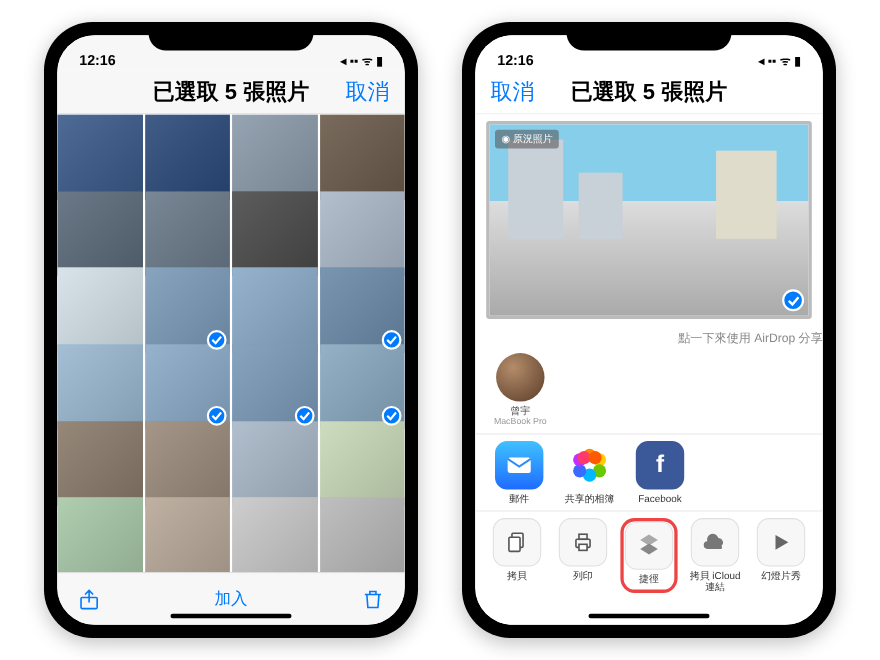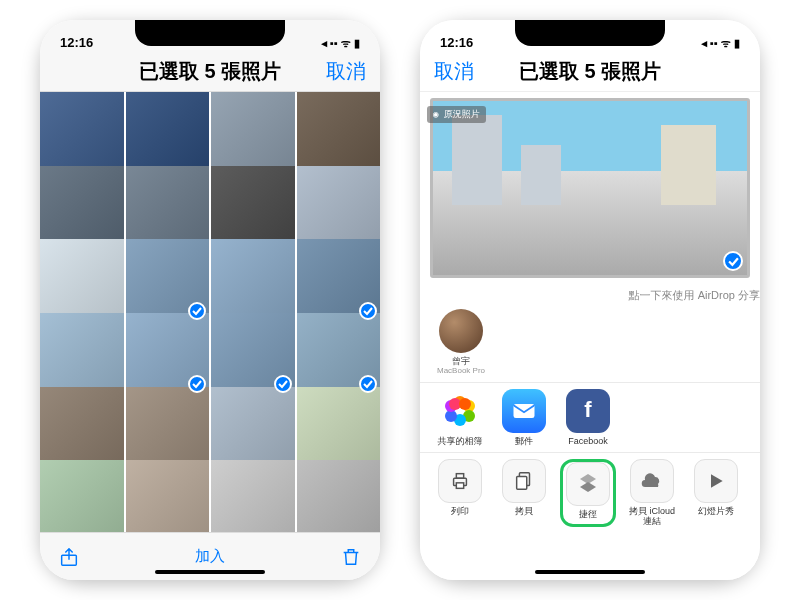--- a/index.html
+++ b/index.html
@@ -11,20 +11,21 @@
       gap: 40px;
       width: 800px;
       height: 600px;
       font-family: -apple-system, "Helvetica Neue", sans-serif;
     }
     .phone {
       width: 340px;
       height: 560px;
       background: #000;
       border-radius: 44px;
+      padding: 12px;
       position: relative;
       box-shadow: 0 4px 18px rgba(0,0,0,.25);
     }
     .notch {
       position: absolute;
       top: 0;
       left: 50%;
       transform: translateX(-50%);
       width: 150px;
       height: 26px;
@@ -144,27 +145,26 @@
       width: 100%;
       height: 180px;
       background: linear-gradient(to bottom, #87ceeb 40%, #ddd 40%, #aaa 100%);
       border-radius: 3px;
       position: relative;
       border: 3px solid #bbb;
     }
     .live-badge {
       position: absolute;
       top: 14px;
-      left: 7px;
+      left: 18px;
       background: rgba(80,80,80,.55);
       color: #fff;
       font-size: 9px;
       padding: 2px 6px;
       border-radius: 3px;
-      font-family: Liberation Mono, monospace;
     }
     .sel-check {
       position: absolute;
       bottom: 4px;
       right: 4px;
       width: 20px;
       height: 20px;
       border-radius: 50%;
       background: #007aff;
       border: 2px solid #fff;
@@ -234,21 +234,21 @@
       height: 44px;
       border-radius: 11px;
       background: #f7f7f7;
       border: 1px solid #e0e0e0;
       margin: 0 auto 4px;
       display: flex;
       align-items: center;
       justify-content: center;
     }
     .highlight {
-      border: 3px solid #22c55e;
+      border: 3px solid #ef4444;
       border-radius: 13px;
     }
     .ic-msg { background: linear-gradient(#5ff06a,#0ac217); }
     .ic-mail { background: linear-gradient(#3fc1ff,#1e6cff); }
     .ic-photos { background: #fff; }
     .ic-notes { background: linear-gradient(#fff 40%, #ffe17a 40%); }
     .ic-fb { background: #3b5998; color: #fff; font-weight: bold; }
     .flower {
       width: 30px; height: 30px; position: relative;
     }
@@ -370,68 +370,68 @@
       <div class="caption">點一下來使用 AirDrop 分享</div>
       <div class="airdrop-row">
         <div class="airdrop-target">
           <div class="airdrop-avatar"></div>
           <div>曾宇</div>
           <div class="airdrop-sub">MacBook Pro</div>
         </div>
       </div>
       <div class="app-row">
         <div class="app-item">
+          <div class="app-icon ic-mail">
+              <svg width="28" height="28" viewBox="0 0 24 24">
+                <rect x="3" y="6" width="18" height="12" rx="2" fill="#fff"></rect>
+                <path d="M3 7l9 6 9-6" stroke="#2a8aff" stroke-width="1.5" fill="none"></path>
+              </svg>
+            </div>
+          <span>郵件</span>
+        </div>
+        <div class="app-item">
           <div class="app-icon ic-photos">
             <div class="flower">
               <span style="background:#ff8a00;top:0;left:9px"></span>
               <span style="background:#ffcc00;top:4px;right:0"></span>
               <span style="background:#6ac800;bottom:4px;right:0"></span>
               <span style="background:#00b8ff;bottom:0;left:9px"></span>
               <span style="background:#3a6aff;bottom:4px;left:0"></span>
               <span style="background:#c030ff;top:4px;left:0"></span>
               <span style="background:#ff3a6a;top:2px;left:4px"></span>
               <span style="background:#ff5a00;top:2px;right:4px"></span>
             </div>
           </div>
           <span>共享的相簿</span>
         </div>
         <div class="app-item">
-          <div class="app-icon ic-mail">
-              <svg width="28" height="28" viewBox="0 0 24 24">
-                <rect x="3" y="6" width="18" height="12" rx="2" fill="#fff"></rect>
-                <path d="M3 7l9 6 9-6" stroke="#2a8aff" stroke-width="1.5" fill="none"></path>
-              </svg>
-            </div>
-          <span>郵件</span>
-        </div>
-        <div class="app-item">
           <div class="app-icon ic-fb">f</div>
           <span>Facebook</span>
         </div>
       </div>
       <div class="action-row">
+        <div class="act-item">
+          <div class="act-icon">
+              <svg width="22" height="22" viewBox="0 0 24 24" fill="none" stroke="#555" stroke-width="1.6">
+                <rect x="7" y="3" width="11" height="14" rx="1"></rect>
+                <rect x="4" y="7" width="11" height="14" rx="1" fill="#fff"></rect>
+              </svg>
+            </div>
+          <span>拷貝</span>
+        </div>
         <div class="act-item">
           <div class="act-icon">
               <svg width="22" height="22" viewBox="0 0 24 24" fill="none" stroke="#555" stroke-width="1.6">
                 <rect x="5" y="9" width="14" height="8" rx="1"></rect>
                 <rect x="8" y="4" width="8" height="5"></rect>
                 <rect x="8" y="14" width="8" height="6" fill="#fff"></rect>
               </svg>
             </div>
           <span>列印</span>
         </div>
-        <div class="act-item">
-          <div class="act-icon">
-              <svg width="22" height="22" viewBox="0 0 24 24" fill="none" stroke="#555" stroke-width="1.6">
-                <rect x="7" y="3" width="11" height="14" rx="1"></rect>
-                <rect x="4" y="7" width="11" height="14" rx="1" fill="#fff"></rect>
-              </svg>
-            </div>
-          <span>拷貝</span>
-        </div>
         <div class="act-item highlight">
           <div class="act-icon">
               <svg width="24" height="24" viewBox="0 0 24 24">
                 <path d="M12 2l8 5-8 5-8-5z" fill="#aaa"></path>
                 <path d="M12 10l8 5-8 5-8-5z" fill="#888"></path>
               </svg>
             </div>
           <span>捷徑</span>
         </div>
         <div class="act-item">

